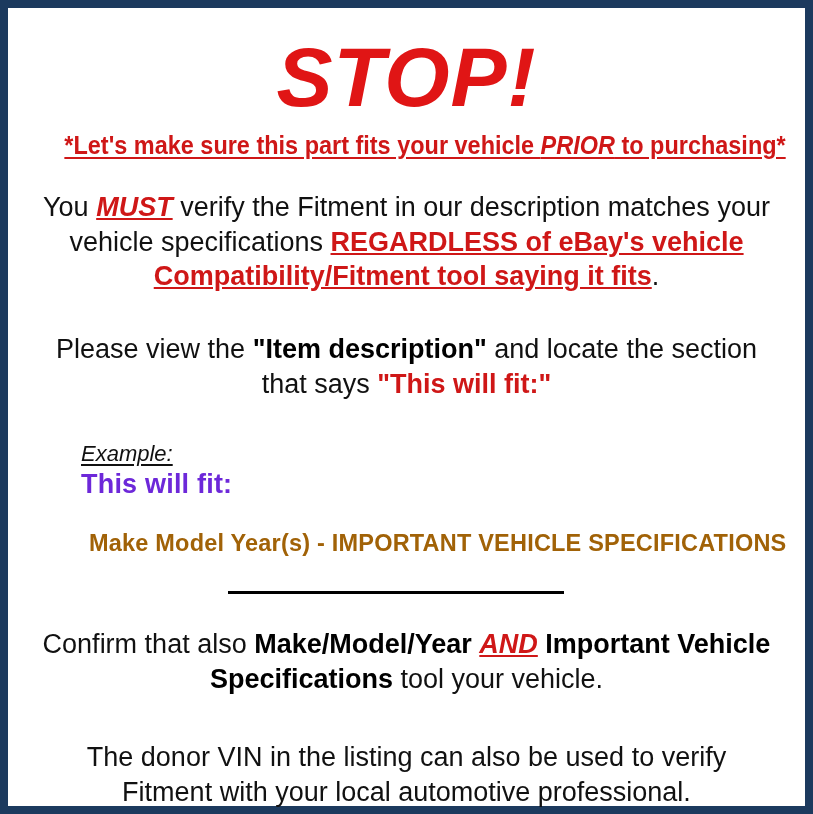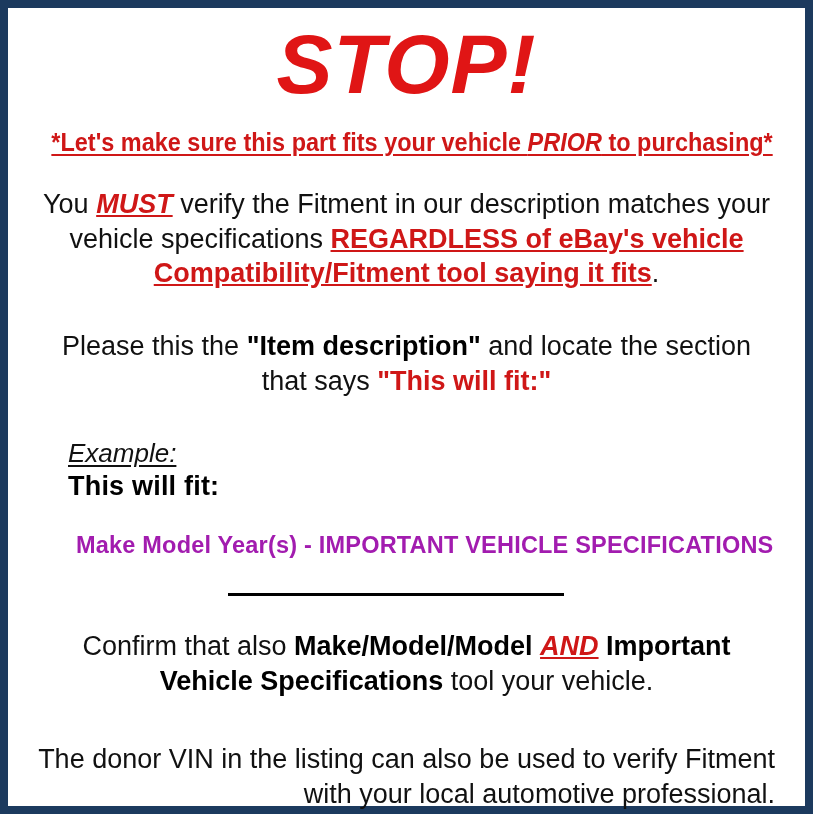--- a/index.html
+++ b/index.html
@@ -14,21 +14,21 @@
     font-family: "Liberation Sans", sans-serif;
   }
 
   #notice-card {
     position: relative;
     box-sizing: border-box;
     width: 813px;
     height: 814px;
     background: #ffffff;
     border: 8px solid #1c3a5e;
-    padding: 0;
+    padding: 13px;
   }
 
   .inner {
     position: relative;
     width: 100%;
     height: 100%;
     box-sizing: border-box;
     padding: 0 12px;
     text-align: center;
     color: #000000;
@@ -42,21 +42,21 @@
     font-size: 84px;
     line-height: 1.0;
     color: #e01515;
     letter-spacing: 1px;
     margin: 14px 0 0 0;
     text-align: center;
   }
 
   
   .banner-line {
-    margin: 22px 0 0 0;
+    margin: 12px 0 0 0;
     text-align: center;
     white-space: nowrap;
   }
   .banner-line .u {
     display: inline-block;
     color: #cf1717;
     font-family: "Liberation Sans Narrow", "Liberation Sans", sans-serif;
     font-weight: bold;
     font-size: 25.5px;
     line-height: 1.15;
@@ -68,28 +68,28 @@
   .banner-line .u i {
     font-style: italic;
   }
 
   
   .para {
     font-family: "Liberation Sans", sans-serif;
     font-size: 27px;
     line-height: 1.28;
     color: #111111;
-    margin: 12px;
+    margin: 0;
     padding: 0 6px;
     text-align: center;
   }
   .p-must     { margin-top: 30px; }
   .p-itemdesc { margin-top: 38px; }
   .p-confirm  { margin-top: 34px; }
-  .p-vin      { margin-top: 44px; text-align: right; }
+  .p-vin      { margin-top: 44px; }
   .red-bi-u {
     color: #cf1717;
     font-weight: bold;
     font-style: italic;
     text-decoration: underline;
     text-underline-offset: 2px;
   }
   .red-narrow-bold-u {
     color: #cf1717;
     font-family: "Liberation Sans Narrow", "Liberation Sans", sans-serif;
@@ -106,40 +106,40 @@
 
   
   .example-block {
     text-align: left;
     padding-left: 48px;
     margin-top: 40px;
   }
   .example-label {
     font-family: "Liberation Sans", sans-serif;
     font-style: italic;
-    font-size: 26px;
+    font-size: 22px;
     color: #111111;
     text-decoration: underline;
     text-underline-offset: 3px;
     display: inline-block;
     margin: 0;
   }
   .example-fit {
     font-family: "Liberation Sans Narrow", "Liberation Sans", sans-serif;
     font-weight: bold;
     font-size: 27px;
-    color: #000000;
+    color: #6d28d9;
     margin: 2px 0 0 0;
     letter-spacing: 0.2px;
   }
   .example-spec {
     font-family: "Liberation Sans Narrow", "Liberation Sans", sans-serif;
     font-weight: bold;
     font-size: 23.5px;
-    color: #a21caf;
+    color: #a16207;
     margin: 30px 0 0 8px;
     letter-spacing: 0.2px;
     white-space: nowrap;
   }
 
   
   .divider-wrap {
     margin-top: 26px;
     text-align: center;
     height: 10px;
@@ -160,32 +160,32 @@
   <div class="inner">
 
     <div class="stop-title">STOP!</div>
 
     <div class="banner-line">
       <span class="u"><span>*Let's make sure this part fits your vehicle </span><i>PRIOR</i><span> to purchasing*</span></span>
     </div>
 
     <p class="para p-must"><span>You </span><span class="red-bi-u">MUST</span><span> verify the Fitment in our description matches your vehicle specifications </span><span class="red-narrow-bold-u">REGARDLESS of eBay's vehicle Compatibility/Fitment tool saying it fits</span><span>.</span></p>
 
-    <p class="para p-itemdesc"><span>Please this the </span><span class="blk-bold">"Item description"</span><span> and locate the section that says </span><span class="red-narrow-bold">"This will fit:"</span></p>
+    <p class="para p-itemdesc"><span>Please view the </span><span class="blk-bold">"Item description"</span><span> and locate the section that says </span><span class="red-narrow-bold">"This will fit:"</span></p>
 
     <div class="example-block">
       <div>
         <span class="example-label">Example:</span>
       </div>
       <div class="example-fit">This will fit:</div>
       <div class="example-spec">Make Model Year(s) - IMPORTANT VEHICLE SPECIFICATIONS</div>
     </div>
 
     <div class="divider-wrap">
       <span class="divider"></span>
     </div>
 
-    <p class="para p-confirm"><span>Confirm that also </span><span class="blk-bold">Make/Model/Model</span><span>&nbsp;</span><span class="red-bi-u">AND</span><span>&nbsp;</span><span class="blk-bold">Important Vehicle Specifications</span><span> tool your vehicle.</span></p>
+    <p class="para p-confirm"><span>Confirm that also </span><span class="blk-bold">Make/Model/Year</span><span>&nbsp;</span><span class="red-bi-u">AND</span><span>&nbsp;</span><span class="blk-bold">Important Vehicle Specifications</span><span> tool your vehicle.</span></p>
 
     <p class="para p-vin">The donor VIN in the listing can also be used to verify Fitment with your local automotive professional.</p>
 
   </div>
 </div>
 
 </body></html>

